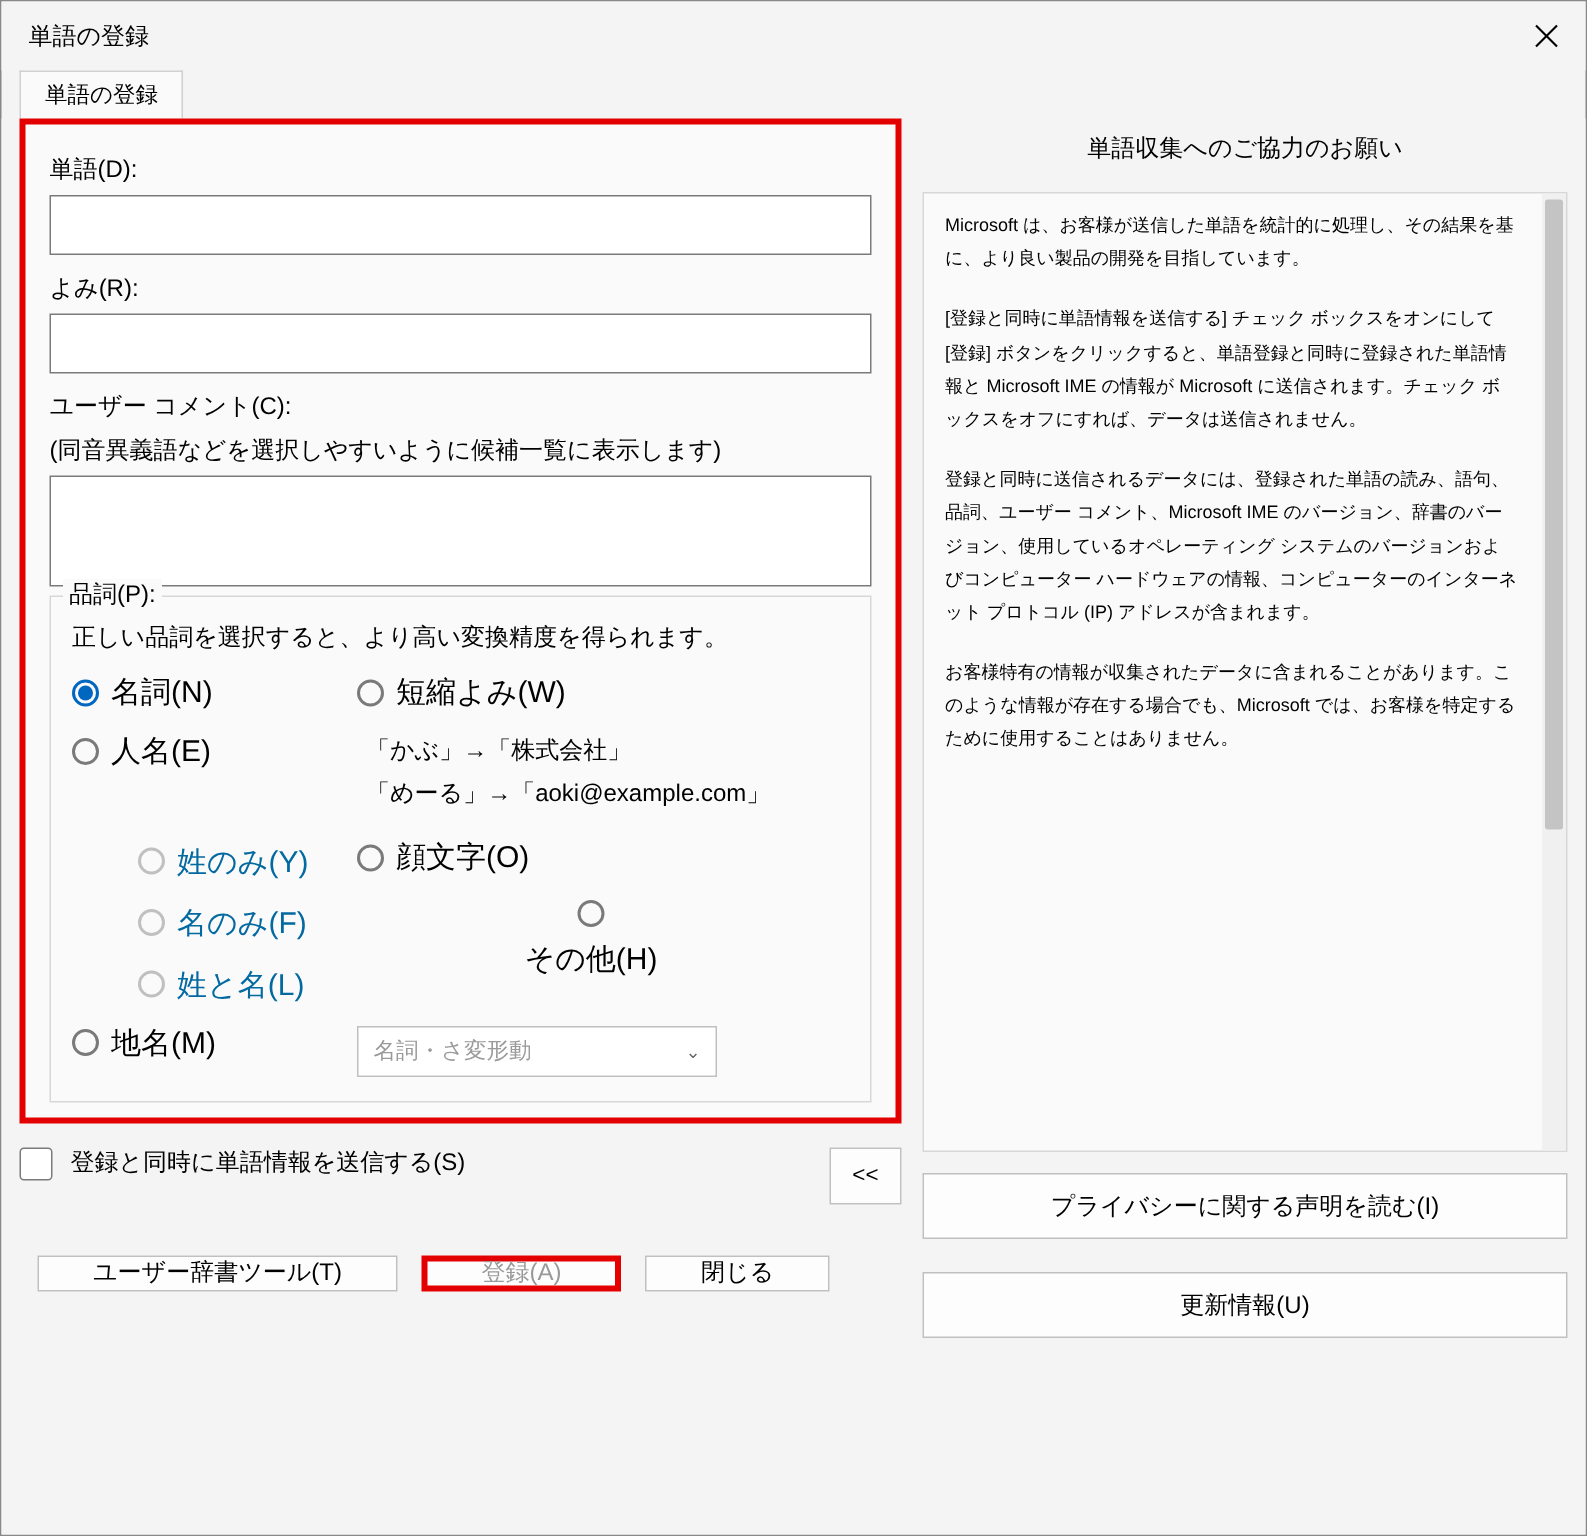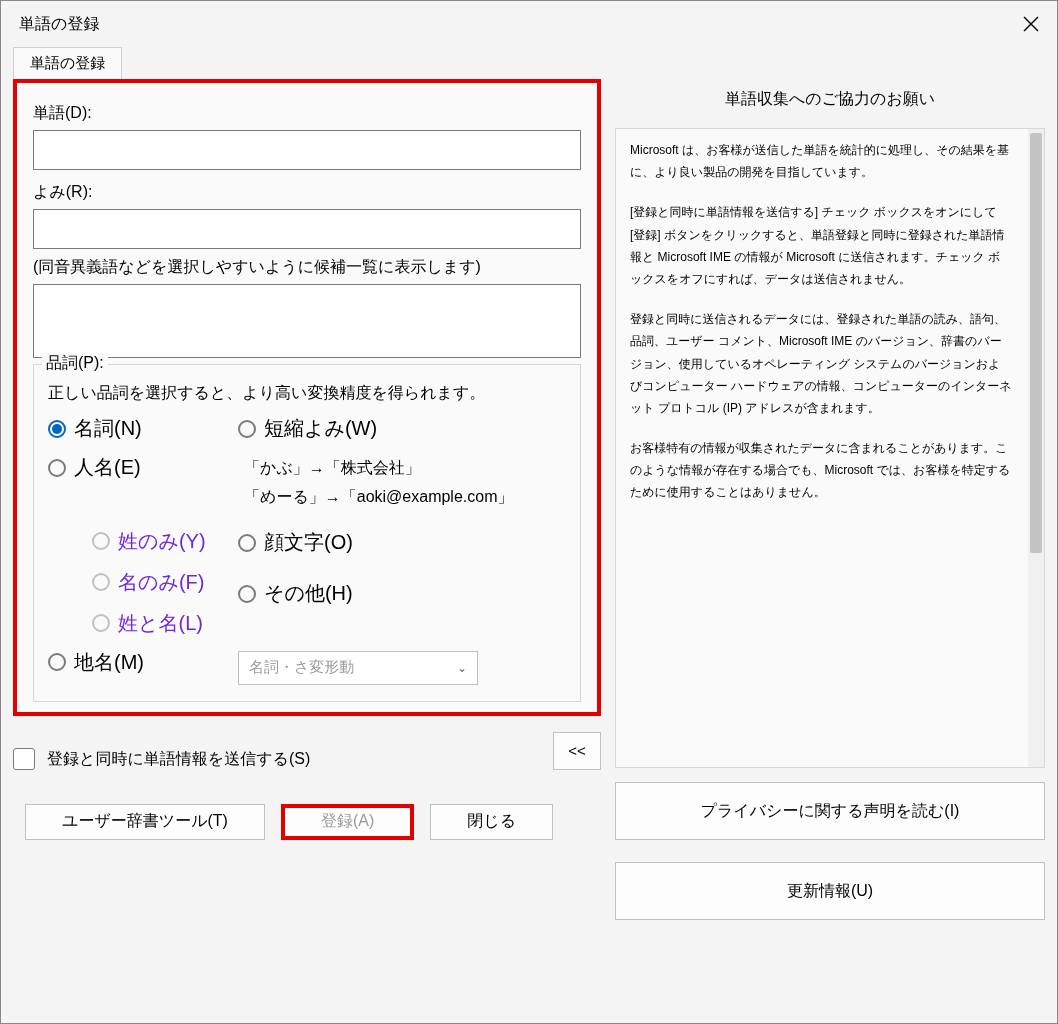--- a/index.html
+++ b/index.html
@@ -112,56 +112,56 @@
 .radio.checked {
   border-color: #0067c0;
 }
 .radio.checked::after {
   content: "";
   width: 10px; height: 10px;
   background: #0067c0;
   border-radius: 50%;
 }
 .radio.disabled { border-color: #c0c0c0; }
-.radio-label.disabled { color: #6d28d9; }
+.radio-label.disabled { color: #0369a1; }
 .sub-radios { padding-left: 44px; display: flex; flex-direction: column; gap: 14px; margin-top: 4px; }
 .example-block { font-size: 16px; line-height: 1.8; margin-left: 6px; }
 .dropdown {
   border: 1px solid #c0c0c0;
   background: #fff;
   height: 34px;
   width: 240px;
   display: flex;
   align-items: center;
   justify-content: space-between;
   padding: 0 10px;
   color: #9a9a9a;
   font-size: 15px;
   margin-top: 2px;
   gap: 44px;
 }
 .chev { font-size: 12px; color: #666; }
-.under-box { display: flex; align-items: flex-end; gap: 12px; margin-top: 16px; }
+.under-box { display: flex; align-items: flex-start; gap: 12px; margin-top: 16px; }
 .checkbox {
   width: 22px; height: 22px;
   border: 1px solid #7a7a7a;
   border-radius: 3px;
   background: #fff;
 }
 .collapse-btn {
   margin-left: auto;
   width: 48px; height: 38px;
   border: 1px solid #c0c0c0;
   background: #fdfdfd;
   display: flex; align-items: center; justify-content: center;
   font-size: 15px;
 }
 .bottom-buttons { display: flex; gap: 16px; margin-top: 34px; margin-left: 12px; }
 .btn {
-  height: 36px;
+  height: 24px;
   border: 1px solid #c0c0c0;
   background: #fdfdfd;
   padding: 0 36px;
   font-size: 16px;
   display: flex; align-items: center; justify-content: center;
 }
 .btn.disabled { color: #9a9a9a; text-align: center; }
 .btn.highlight { border: 4px solid #e30000; }
 .info-title { text-align: center; font-size: 16px; margin: 10px 0 4px 0; }
 .info-panel {
@@ -189,21 +189,21 @@
 .scroll-thumb {
   width: 12px;
   height: 420px;
   background: #c4c4c4;
   margin: 4px auto 0 auto;
   border-radius: 2px;
 }
 .wide-btn {
   border: 1px solid #c0c0c0;
   background: #fdfdfd;
-  height: 58px;
+  height: 44px;
   display: flex; align-items: center; justify-content: center;
   font-size: 16px;
 }
 </style>
 </head>
 <body>
 
 <div class="window">
   <div class="titlebar">
     <span class="title">単語の登録</span>
@@ -224,20 +224,21 @@
     <div class="left-col">
 
       <div class="highlight-box">
 
         <div class="field-label">単語(D):</div>
         <input class="text-input" value="" style="">
 
         <div class="field-label">よみ(R):</div>
         <input class="text-input" value="" style="">
 
+        <div class="field-label">ユーザー コメント(C):</div>
         <div class="hint">(同音異義語などを選択しやすいように候補一覧に表示します)</div>
         <textarea class="textarea" style=""></textarea>
 
         <div class="fieldset">
           <div class="fieldset-legend">品詞(P):</div>
           <div class="pos-desc">正しい品詞を選択すると、より高い変換精度を得られます。</div>
 
           <div class="pos-grid">
 
             <div class="radio-row">
@@ -273,21 +274,21 @@
                 <span class="radio disabled"></span>
                 <span class="radio-label disabled">姓と名(L)</span>
               </div>
             </div>
 
             <div class="radio-row" style="grid-column:2; grid-row:3; align-self:center;">
               <span class="radio"></span>
               <span>顔文字(O)</span>
             </div>
 
-            <div class="radio-row" style="grid-column:2; grid-row:4; align-self:center;">
+            <div class="radio-row" style="grid-column:2; grid-row:4; align-self:center;flex-direction:column;">
               <span class="radio"></span>
               <span>その他(H)</span>
             </div>
 
             <div style="grid-column:2; grid-row:5;"></div>
 
             <div class="radio-row" style="grid-column:1; grid-row:6;">
               <span class="radio"></span>
               <span>地名(M)</span>
             </div>

